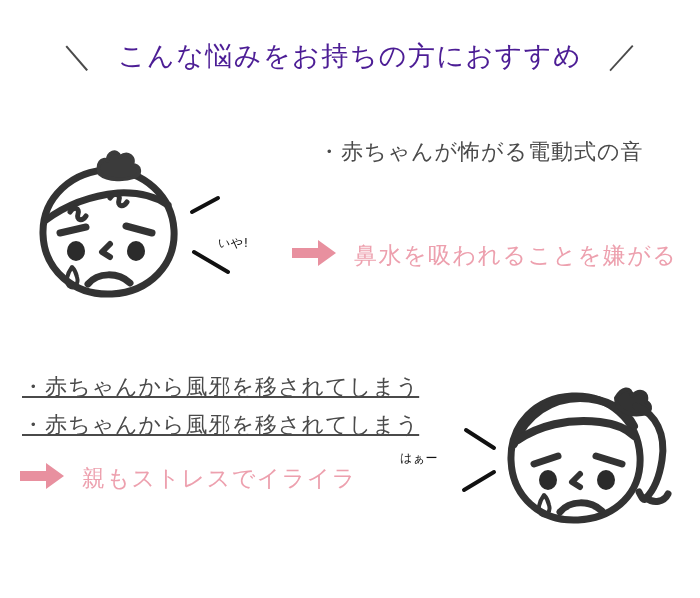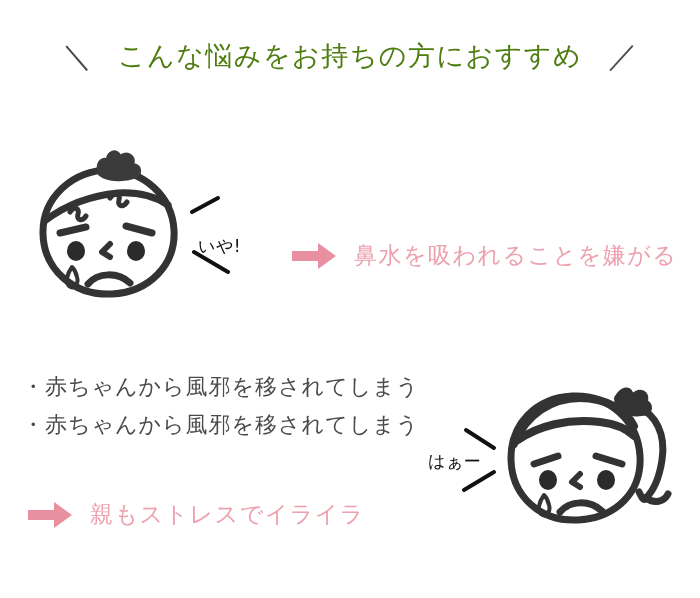--- a/index.html
+++ b/index.html
@@ -32,64 +32,64 @@
     font-size: 30px;
     font-weight: 300;
     color: #4a4a4a;
     line-height: 1;
     display: inline-block;
   }
   .header-slash.left  { transform: skewX(0deg); }
   .header-title {
     font-size: 27px;
     letter-spacing: 1.5px;
-    color: #4d7c0f;
+    color: #4c1d95;
     white-space: nowrap;
     font-weight: 400;
   }
 
   
   .block { position: absolute; }
 
   
   .bullet-line {
     font-size: 22px;
     line-height: 38px;
     letter-spacing: 1px;
     color: #4a4a4a;
     white-space: nowrap;
   }
 
   
   .conclusion {
     display: flex;
-    align-items: center;
     gap: 18px;
   }
   .arrow-icon {
     flex: 0 0 auto;
     display: block;
   }
   .conclusion-text {
     font-size: 23px;
     letter-spacing: 1.5px;
     white-space: nowrap;
   }
 
   
   .illustration { position: absolute; }
 
   
   .speech {
     position: absolute;
-    font-size: 17px;
+    font-size: 12px;
     color: #111111;
     letter-spacing: 0.5px;
     white-space: nowrap;
     font-family: "DejaVu Sans", sans-serif;
+    margin-left: 20px;
   }
 </style>
 </head>
 <body>
 
 <div class="header">
   <span class="header-slash left">＼</span>
   <span class="header-title">こんな悩みをお持ちの方におすすめ</span>
   <span class="header-slash right">／</span>
 </div>
@@ -125,42 +125,43 @@
   <svg width="100" height="100" viewBox="0 0 100 100" xmlns="http://www.w3.org/2000/svg">
     <g stroke="#111111" stroke-width="4" stroke-linecap="round" fill="none">
       <path d="M6 26 L32 12"></path>
       <path d="M8 66 L42 86"></path>
     </g>
   </svg>
 </div>
 <div class="speech" style="left:198px; top:235px;">いや!</div>
 
 <div class="block" style="left:318px; top:133px;">
+  <div class="bullet-line">・赤ちゃんが怖がる電動式の音</div>
 </div>
 
 <div class="block conclusion" style="left:292px; top:240px;">
   <svg class="arrow-icon" width="44" height="26" viewBox="0 0 44 26" xmlns="http://www.w3.org/2000/svg">
     <path d="M0 8 L26 8 L26 0 L44 13 L26 26 L26 18 L0 18 Z" fill="#e8909f"></path>
   </svg>
   <span class="conclusion-text" style="color:#eda0ae;">鼻水を吸われることを嫌がる</span>
 </div>
 
-<div class="block" style="left:22px; top:368px;">
+<div class="block" style="left:22px; top:368px;text-decoration:underline;">
   <div class="bullet-line">・赤ちゃんから風邪を移されてしまう</div>
   <div class="bullet-line">・赤ちゃんから風邪を移されてしまう</div>
 </div>
 
-<div class="block conclusion" style="left:28px; top:463px;margin-top:36px;">
+<div class="block conclusion" style="left:20px; top:463px;">
   <svg class="arrow-icon" width="44" height="26" viewBox="0 0 44 26" xmlns="http://www.w3.org/2000/svg">
     <path d="M0 8 L26 8 L26 0 L44 13 L26 26 L26 18 L0 18 Z" fill="#e8909f"></path>
   </svg>
   <span class="conclusion-text" style="color:#eda0ae;">親もストレスでイライラ</span>
 </div>
 
-<div class="speech" style="left:428px; top:450px;">はぁー</div>
+<div class="speech" style="left:380px; top:450px;">はぁー</div>
 <div class="illustration" style="left:460px; top:420px; width:80px; height:90px;">
   <svg width="80" height="90" viewBox="0 0 80 90" xmlns="http://www.w3.org/2000/svg">
     <g stroke="#111111" stroke-width="4" stroke-linecap="round" fill="none">
       <path d="M6 10 L34 28"></path>
       <path d="M4 70 L34 52"></path>
     </g>
   </svg>
 </div>
 
 <div class="illustration" style="left:496px; top:380px; width:185px; height:155px;">

